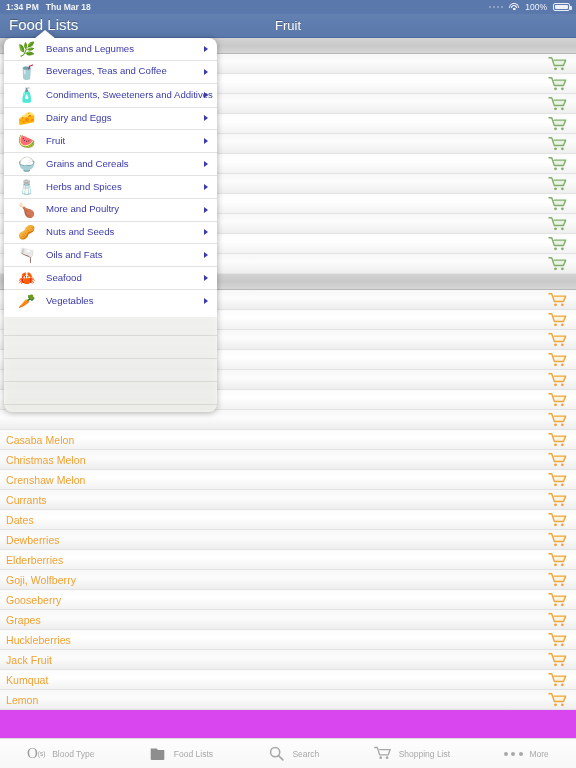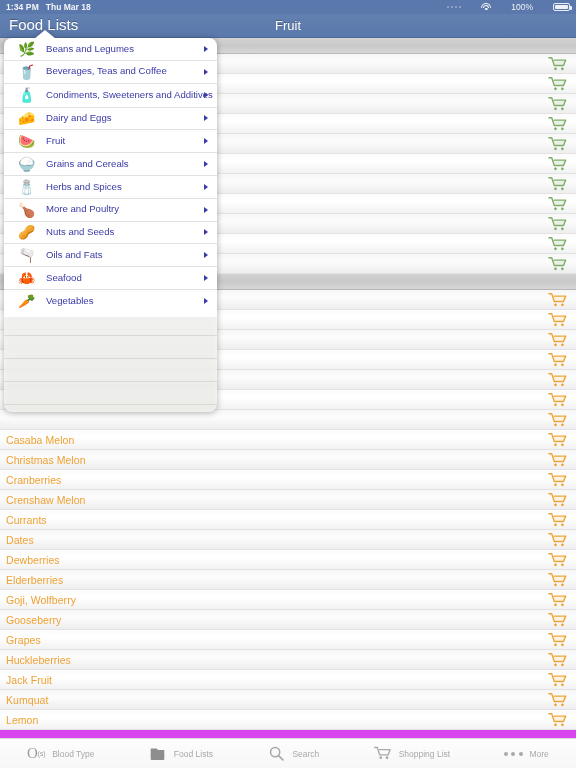--- a/index.html
+++ b/index.html
@@ -12,21 +12,21 @@
 
   
   #statusbar {
     position: absolute; top: 0; left: 0; width: 576px; height: 14px;
     background: #5a78ab;
     color: #f2f4f8;
     font-size: 8.5px;
     display: flex; align-items: center;
   }
   #statusbar .sb-left { display: flex; align-items: center; gap: 7px; padding-left: 6px; }
-  #statusbar .sb-right { margin-left: auto; display: flex; align-items: center; gap: 20px; padding-right: 6px; }
+  #statusbar .sb-right { margin-left: auto; display: flex; align-items: center; gap: 6px; padding-right: 6px; }
   .sb-time { font-weight: 700; letter-spacing: .1px; }
   .sb-date { font-weight: 600; }
   .sb-dots { display:flex; gap:1.5px; align-items:center; opacity:.45;}
   .sb-dots i { width:2.5px; height:2.5px; background:#e6ebf3; border-radius:50%; display:block;}
   .wifi-ico { position: relative; width: 10px; height: 8px; }
   .wifi-ico span { position: absolute; left: 50%; transform: translateX(-50%);
       border: 1.2px solid #eef2f8; border-bottom: none; border-radius: 50% 50% 0 0 / 100% 100% 0 0; }
   .wifi-ico span.a { width: 10px; height: 5px; top: 0; }
   .wifi-ico span.b { width: 6px; height: 3px; top: 2.2px; }
   .wifi-ico span.c { width: 2.4px; height: 2.4px; top: 5px; background:#eef2f8; border-radius:50%; border:none;}
@@ -335,28 +335,20 @@
     </div>
     <div class="row neutral">
       <div class="row-label">Christmas Melon</div>
       <div class="cart"><svg viewBox="0 0 24 17" width="20" height="14" aria-hidden="true">
           <path d="M1 1 h3.4 l3.1 9.4 h11.2 l2.6 -6.6 h-13.9" fill="#fdf3df" stroke="#eda53b" stroke-width="1.7" stroke-linejoin="round" stroke-linecap="round"></path>
           <circle cx="9" cy="14.3" r="1.7" fill="#eda53b"></circle>
           <circle cx="17.3" cy="14.3" r="1.7" fill="#eda53b"></circle>
         </svg></div>
     </div>
     <div class="row neutral">
-      <div class="row-label">Cranberries</div>
-      <div class="cart"><svg viewBox="0 0 24 17" width="20" height="14" aria-hidden="true">
-          <path d="M1 1 h3.4 l3.1 9.4 h11.2 l2.6 -6.6 h-13.9" fill="#fdf3df" stroke="#eda53b" stroke-width="1.7" stroke-linejoin="round" stroke-linecap="round"></path>
-          <circle cx="9" cy="14.3" r="1.7" fill="#eda53b"></circle>
-          <circle cx="17.3" cy="14.3" r="1.7" fill="#eda53b"></circle>
-        </svg></div>
-    </div>
-    <div class="row neutral">
       <div class="row-label">Crenshaw Melon</div>
       <div class="cart"><svg viewBox="0 0 24 17" width="20" height="14" aria-hidden="true">
           <path d="M1 1 h3.4 l3.1 9.4 h11.2 l2.6 -6.6 h-13.9" fill="#fdf3df" stroke="#eda53b" stroke-width="1.7" stroke-linejoin="round" stroke-linecap="round"></path>
           <circle cx="9" cy="14.3" r="1.7" fill="#eda53b"></circle>
           <circle cx="17.3" cy="14.3" r="1.7" fill="#eda53b"></circle>
         </svg></div>
     </div>
     <div class="row neutral">
       <div class="row-label">Currants</div>
       <div class="cart"><svg viewBox="0 0 24 17" width="20" height="14" aria-hidden="true">

